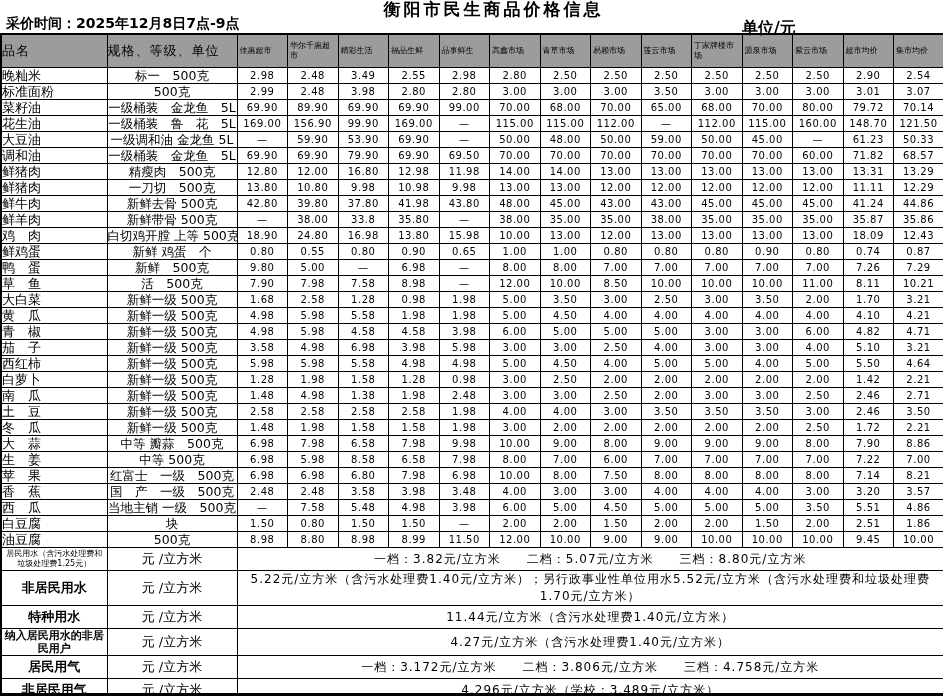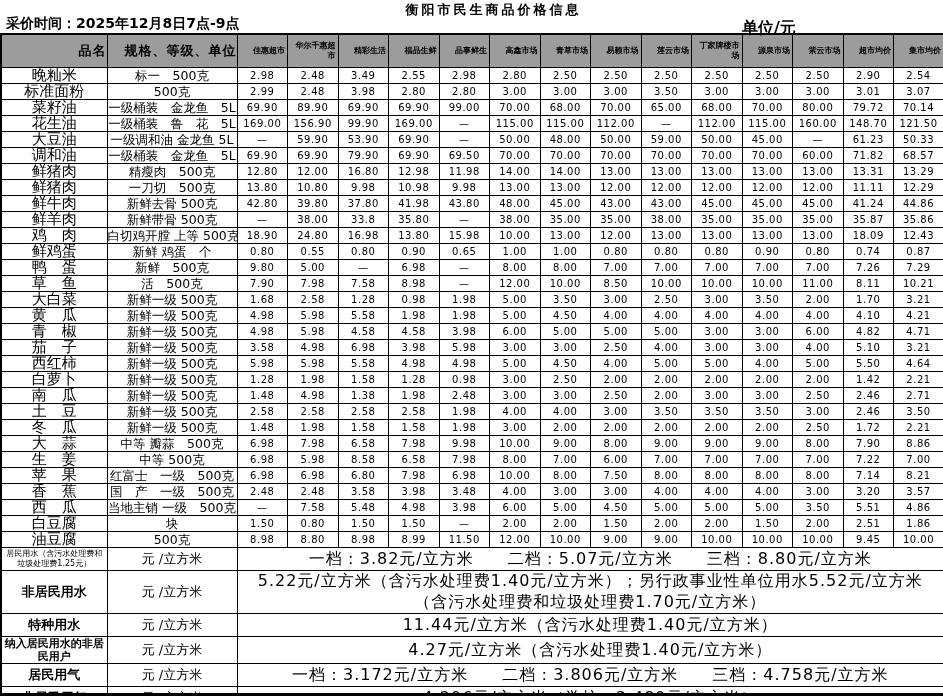--- a/index.html
+++ b/index.html
@@ -1,35 +1,35 @@
 <!DOCTYPE html>
 <html><head>
 <meta charset="utf-8">
 <style>
   html,body{margin:0;padding:0;background:#fff;}
   body{width:943px;height:696px;overflow:hidden;font-family:"DejaVu Sans",sans-serif;color:#000;}
   .page{position:relative;width:943px;height:696px;}
-  .title{text-align:center;font-size:13px;font-weight:bold;letter-spacing:3px;padding-top:1px;height:17px;line-height:17px;padding-left:44px;}
+  .title{text-align:center;font-size:17px;font-weight:bold;letter-spacing:3px;padding-top:1px;height:17px;line-height:17px;padding-left:44px;}
   .meta-row{position:relative;height:13px;}
   .collect-time{position:absolute;left:6px;top:-3px;font-size:14px;font-weight:600;}
   .unit-label{position:absolute;left:742px;top:0px;font-size:16px;font-weight:600;}
   table.price{border-collapse:collapse;table-layout:fixed;width:943px;border:2px solid #000;margin-top:2px;}
   th,td{border:1px solid #000;padding:0;overflow:hidden;}
-  thead th{background:#9c9c9c;font-weight:bold;height:32px;text-align:right;vertical-align:middle;margin-left:9px;}
+  thead th{background:#9c9c9c;font-weight:normal;height:32px;text-align:left;vertical-align:middle;margin-left:9px;}
   th.h-main{font-size:13px;letter-spacing:1px;}
   th.h-store{font-size:8px;line-height:1.25;word-break:break-all;padding:0 2px;}
-  td.c-name{font-size:15px;text-align:center;height:15px;line-height:15px;}
+  td.c-name{font-size:13px;height:15px;line-height:15px;}
   td.c-spec{font-size:12.5px;text-align:center;height:15px;line-height:15px;white-space:nowrap;margin-left:48px;}
   td.c-val{font-size:10px;text-align:center;height:15px;line-height:15px;letter-spacing:0.5px;}
   tr.u-row td{height:22px;vertical-align:middle;}
   td.u-name{font-size:13px;text-align:center;font-weight:600;}
   td.u-name.u-sm{font-size:11px;line-height:1.2;}
   td.u-name.u-xs{font-size:8px;line-height:1.25;font-weight:normal;padding:0 1px;}
   td.u-unit{font-size:13px;text-align:center;}
-  td.u-detail{font-size:16px;text-align:center;letter-spacing:1px;white-space:pre-wrap;padding:0 6px;}
+  td.u-detail{font-size:12px;text-align:center;letter-spacing:1px;white-space:pre-wrap;padding:0 6px;}
   .bottom-bar{position:absolute;left:0;bottom:0;width:943px;height:3px;background:#000;}
 </style>
 </head>
 <body>
 
 <div class="page">
   <div class="title">衡阳市民生商品价格信息</div>
   <div class="meta-row">
     <span class="collect-time">采价时间：2025年12月8日7点-9点</span>
     <span class="unit-label">单位/元</span>

